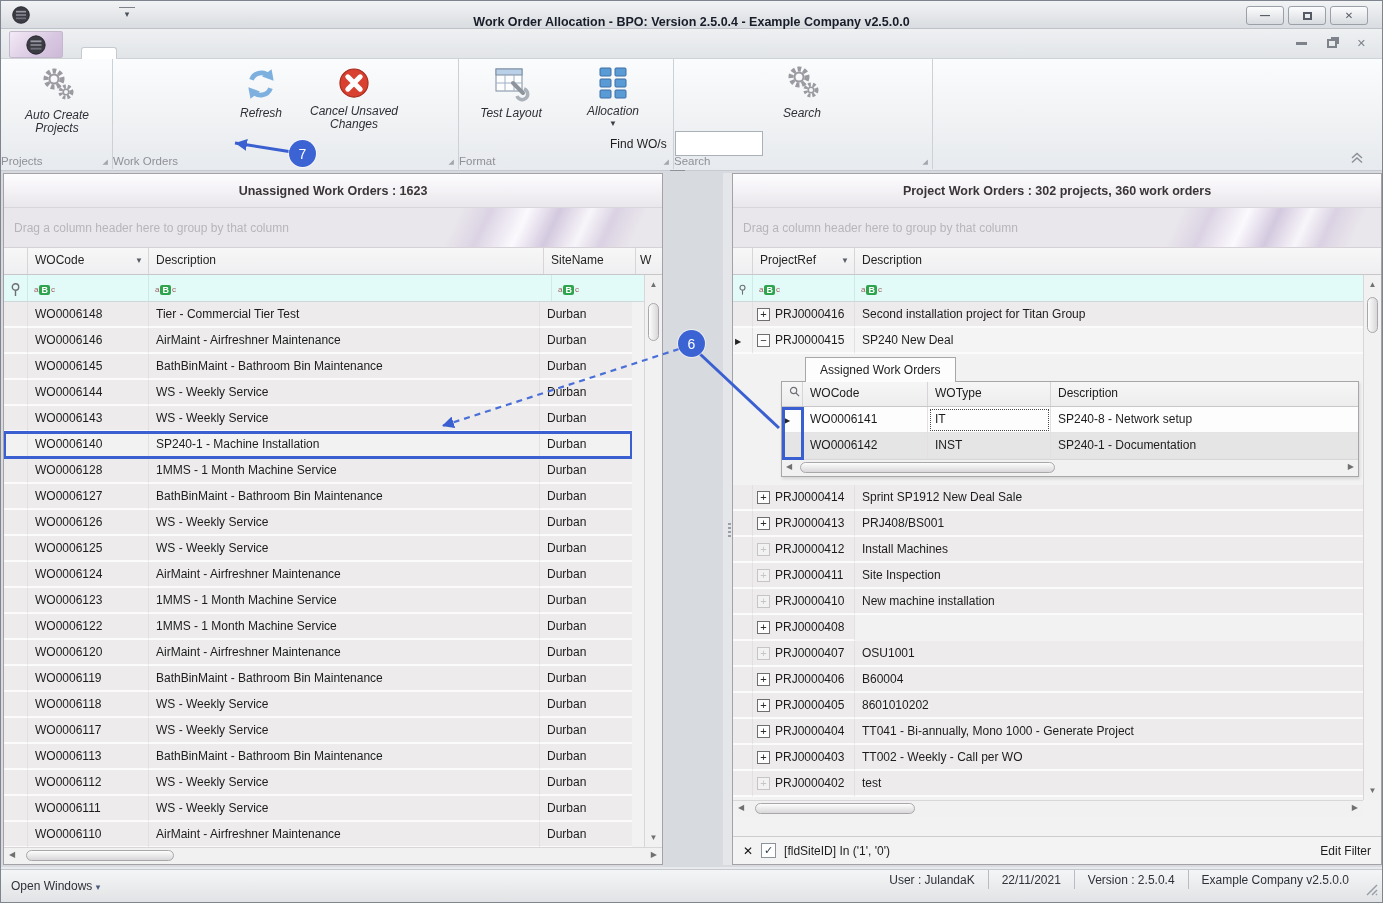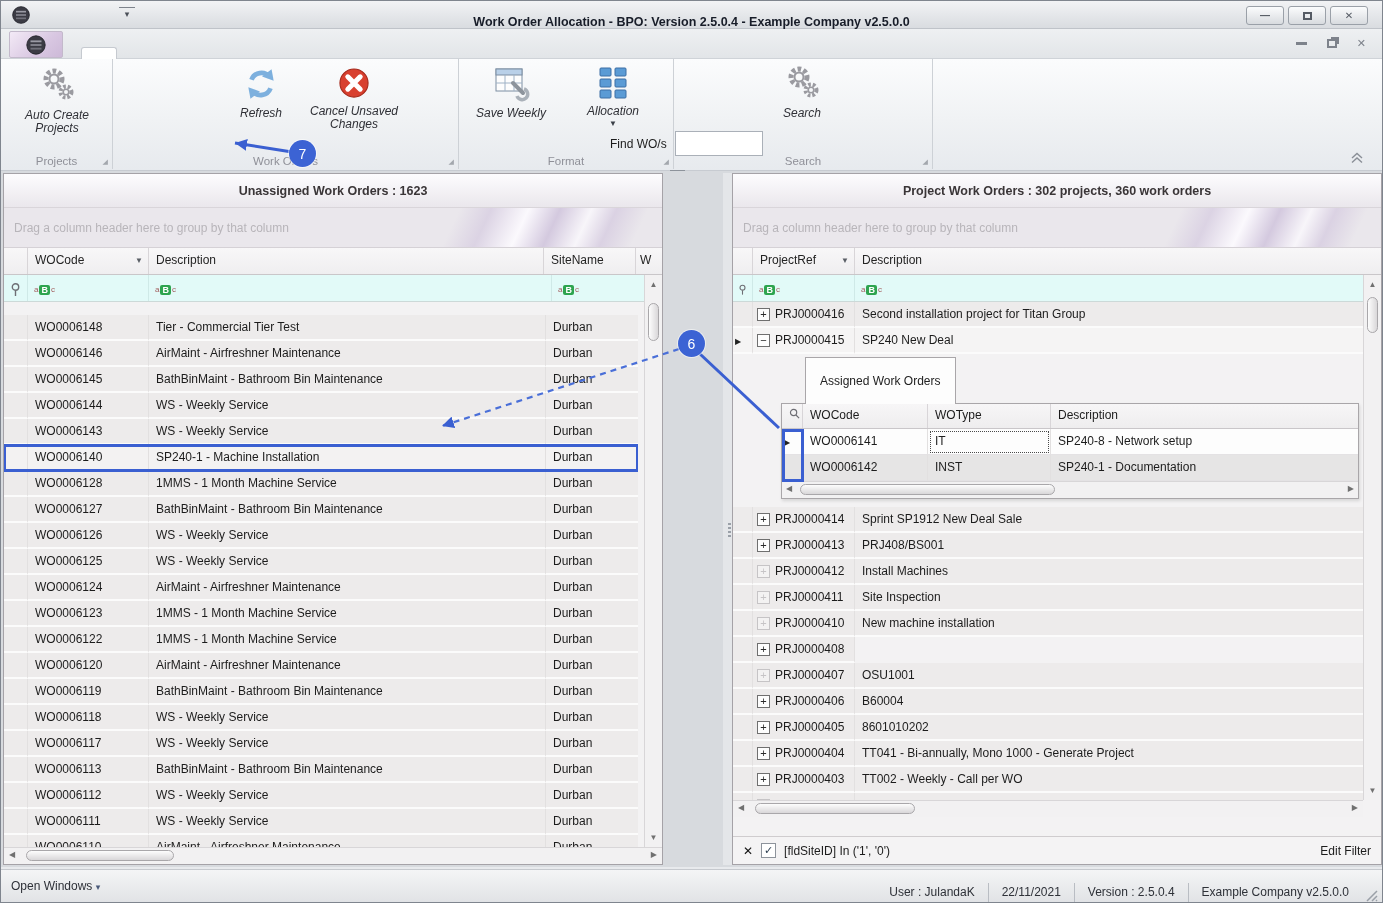--- a/index.html
+++ b/index.html
@@ -39,21 +39,21 @@
     box-shadow:3px -3px 0 -1px #7d828b;display:inline-block;}
 
   
   .ribbon{position:absolute;left:0;top:58px;width:100%;height:112px;
     background:linear-gradient(#fbfcfd,#f0f2f4 55%,#e7eaee);border-bottom:1px solid #c7cbd1;}
   .rgroup{position:absolute;top:0;height:110px;border-right:1px solid #cdd1d6;}
   .g-projects{left:0;width:112px;}
   .g-workorders{left:112px;width:346px;}
   .g-format{left:458px;width:215px;}
   .g-search{left:673px;width:259px;}
-  .grp-label{position:absolute;left:0;right:0;bottom:2px;text-align:center;color:#8f9098;
+  .grp-label{position:absolute;left:0;right:0;bottom:2px;text-align:left;color:#8f9098;
     font-size:11.5px;}
   .launcher{position:absolute;right:4px;bottom:3px;color:#a3a7ad;font-size:7px;}
   .rbtn{position:absolute;display:flex;flex-direction:column;align-items:center;text-align:center;
     color:#2f3036;cursor:default;}
   .rbtn .lbl{margin-top:4px;line-height:13px;font-style:italic;}
   .hl-btn{outline:3px solid #3a5fd1;outline-offset:0px;}
   .find-row{position:absolute;left:610px;top:72px;display:flex;align-items:center;gap:8px;}
   .find-input{width:88px;height:25px;border:1px solid #aab0b8;background:#fff;font-size:12px;
     padding:2px 4px;font-family:"Liberation Sans",sans-serif;}
   .show-row{position:absolute;left:610px;top:111px;display:flex;align-items:center;gap:14px;}
@@ -100,21 +100,21 @@
   .rw-ind{width:20px;} .rw-ref{width:102px;display:flex;align-items:flex-start;gap:5px;padding-left:4px;}
   .rw-desc{flex:1;}
   .rrow.focused .c{background:#f5f4f4;}
   .expander{width:13px;height:13px;margin-top:1px;border:1px solid #6f6f6f;background:#fdfdfd;
     font-size:11px;line-height:10px;text-align:center;color:#2a2a2a;flex:none;cursor:default;}
   .expander.disabled{border-color:#c6c4c6;color:#c6c4c6;background:#f3f2f2;}
   .focus-arrow{font-size:8px;color:#222;}
 
   
   .nested{position:relative;margin:2px 16px 8px 48px;width:578px;}
-  .ntab{display:inline-block;margin-left:24px;padding:16px 14px;background:#fdfdfd;
+  .ntab{display:inline-block;margin-left:24px;padding:5px 14px;background:#fdfdfd;
     border:1px solid #a9a6a9;border-bottom:none;position:relative;z-index:2;top:1px;color:#222;}
   .ngrid{position:relative;border:1px solid #a9a6a9;background:#fbfafb;box-shadow:1px 2px 3px rgba(0,0,0,.12);}
   .nhdr{display:flex;background:linear-gradient(#f7f6f7,#eeedee);border-bottom:1px solid #c9c6c9;height:25px;}
   .nhc{border-right:1px solid #d8d5d8;padding:4px 7px 0;overflow:hidden;white-space:nowrap;}
   .nw-ind{width:21px;} .nw-code{width:125px;} .nw-type{width:123px;} .nw-desc{flex:1;}
   .nrow .c{height:26px;background:#fdfdfd;border-bottom:1px solid #e4e2e4;}
   .nrow.alt .c{background:#e6e5e5;}
   .focus-cell{outline:1px dotted #4a4a4a;outline-offset:-3px;}
   .nested-hlbox{position:absolute;left:0;top:25px;width:22px;height:53px;border:3px solid #3a5fd1;z-index:3;}
 
@@ -136,21 +136,21 @@
 
   
   .abc{display:inline-flex;align-items:center;font-size:8px;color:#a05a5a;gap:1px;line-height:10px;}
   .abc .b{background:#2ea44f;color:#fff;font-weight:bold;font-size:9px;padding:0 2px;border-radius:2px;}
 
   
   .statusbar{position:absolute;left:0;bottom:0;width:100%;height:33px;
     background:linear-gradient(#f4f5f6,#e1e3e6);border-top:1px solid #c6c9ce;
     display:flex;align-items:center;color:#2e3138;}
   .statusbar .left{padding-left:10px;}
-  .statusbar .right{margin-left:auto;display:flex;align-items:flex-end;height:100%;}
+  .statusbar .right{margin-left:auto;display:flex;align-items:flex-start;height:100%;}
   .sseg{padding:0 13px;border-left:1px solid #b9bdc3;display:flex;align-items:center;height:60%;}
   .grip{width:14px;height:14px;margin:12px 4px 0 2px;}
 
   
   .overlay{position:absolute;left:0;top:0;pointer-events:none;z-index:9;}
   .badge{position:absolute;width:27px;height:27px;border-radius:50%;background:#3c63d4;
     color:#fff;font-size:14px;display:flex;align-items:center;justify-content:center;
     z-index:10;pointer-events:none;box-shadow:0 0 0 1px rgba(255,255,255,.5);}
 </style>
 </head>
@@ -247,21 +247,21 @@
       <div class="rbtn" style="left:6px;top:6px;width:92px;">
         <svg width="40" height="38" viewBox="0 0 40 38">
           <rect x="5" y="4" width="26" height="22" fill="#fdfdfd" stroke="#7d8ea2"></rect>
           <rect x="5" y="4" width="26" height="6" fill="#b9d0e8" stroke="#7d8ea2"></rect>
           <line x1="14" y1="10" x2="14" y2="26" stroke="#9fb2c6"></line>
           <line x1="23" y1="10" x2="23" y2="26" stroke="#9fb2c6"></line>
           <line x1="5" y1="18" x2="31" y2="18" stroke="#9fb2c6"></line>
           <path d="M22 18 L32 28" stroke="#8d949c" stroke-width="4" stroke-linecap="round"></path>
           <path d="M33 24 a5.5 5.5 0 1 1 -7 7" fill="none" stroke="#aab1b9" stroke-width="3.5"></path>
         </svg>
-        <div class="lbl">Save Weekly</div>
+        <div class="lbl">Test Layout</div>
       </div>
       <div class="rbtn" style="left:104px;top:6px;width:100px;">
         <svg width="38" height="36" viewBox="0 0 38 36">
           <g fill="#5b9bd5" stroke="#3c6ea5">
             <rect x="6" y="3" width="11" height="8" rx="1"></rect>
               <rect x="21" y="3" width="11" height="8" rx="1"></rect>
             <rect x="6" y="14" width="11" height="8" rx="1"></rect>
               <rect x="21" y="14" width="11" height="8" rx="1"></rect>
             <rect x="6" y="25" width="11" height="8" rx="1"></rect>
               <rect x="21" y="25" width="11" height="8" rx="1"></rect>
@@ -344,21 +344,21 @@
         </div>
         <div class="fc" style="width:92px;border-right:none;">
           <span class="abc">
               <span>a</span>
               <span class="b">B</span>
               <span>c</span>
             </span>
         </div>
       </div>
 
-      <div class="grid-rows" style="right:24px;margin-top:13px;">
+      <div class="grid-rows" style="right:30px;">
           <div class="lrow">
           <div class="c ind lw-ind"></div>
           <div class="c lw-code">WO0006148</div>
           <div class="c lw-desc">Tier - Commercial Tier Test</div>
           <div class="c lw-site" style="border-right:none;">Durban</div>
         </div>
           <div class="lrow">
           <div class="c ind lw-ind"></div>
           <div class="c lw-code">WO0006146</div>
           <div class="c lw-desc">AirMaint - Airfreshner Maintenance</div>

